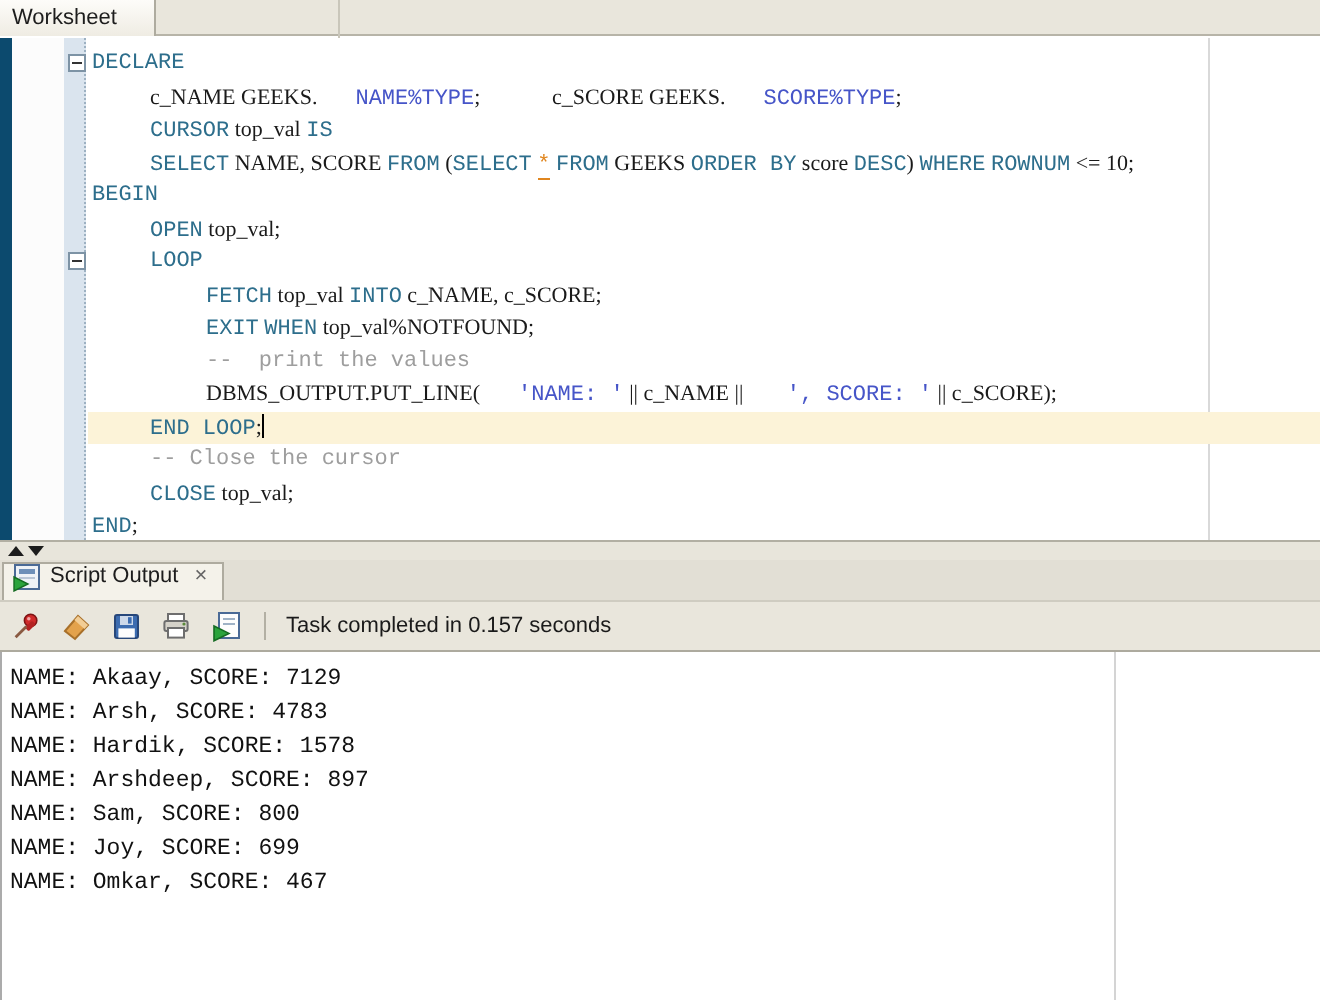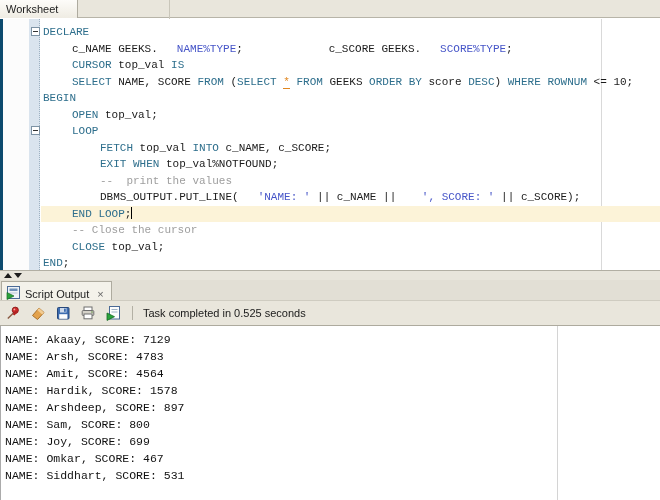--- a/index.html
+++ b/index.html
@@ -10,32 +10,32 @@
   .editor-tabs{position:absolute;top:0;left:0;width:660px;height:18px;background:#e9e6dc;
                border-bottom:1px solid #b7b4a8;box-sizing:border-box;}
   .etab{position:absolute;top:0;height:18px;line-height:18px;font-size:11px;color:#1d1d1d;
         padding:0 10px;box-sizing:border-box;white-space:nowrap;}
   .etab.active{left:0;width:78px;background:linear-gradient(#fdfcf9,#efece3);
                border-right:1px solid #aeab9f;padding-left:6px;}
   .etab.plain{left:78px;border-right:1px solid #c9c6ba;padding:16px 12px;}
 
   
   .editor{position:absolute;top:19px;left:0;width:660px;height:251px;background:#fff;
-          border-left:3px solid #0c4a6e;box-sizing:border-box;overflow:hidden;}
+          border-left:6px solid #0c4a6e;box-sizing:border-box;overflow:hidden;}
   .gutter{position:absolute;left:0;top:0;width:26px;height:100%;background:#fcfcfc;}
   .foldstrip{position:absolute;left:26px;top:0;width:11px;height:100%;background:#dae4ee;
              border-right:1px dotted #9db1c2;box-sizing:border-box;}
   .margin-guide{position:absolute;left:598px;top:0;height:100%;width:1px;background:#d9d9d9;}
   .code-lines{position:absolute;left:38px;top:5px;width:622px;
               font-family:"Liberation Mono","DejaVu Sans Mono",monospace;font-size:11px;
               line-height:16.5px;color:#1a1a1a;white-space:pre;}
   .cl{height:16.5px;overflow:visible;}
   .cl.hl{background:var(--highlight,#fcf3d8);}
   .tk-kw{color:var(--keyword,#2d6e8c);}
-  .tk-id{color:#1a1a1a;}
+  .tk-id{color:#1a1a1a;font-family:Liberation Serif, serif;}
   .tk-lit{color:var(--literal,#4655c8);padding-left:19px;}
   .tk-com{color:var(--comment,#9e9e9e);}
   .tk-warn{color:var(--warning,#e0861f);border-bottom:1px solid var(--warning,#e0861f);}
   .caret{display:inline-block;width:1px;height:12px;background:#000;vertical-align:-2px;}
   .foldbox{position:absolute;left:28px;width:9px;height:9px;background:#fff;
            border:1px solid #7d93a5;box-sizing:border-box;}
   .foldbox i{position:absolute;left:1px;right:1px;top:3px;height:1px;background:#333;}
 
   
   .splitter{position:absolute;top:270px;left:0;width:660px;height:10px;background:#e8e5db;
@@ -43,21 +43,21 @@
   .arr{position:absolute;top:2px;width:0;height:0;}
   .arr.up{left:4px;border-left:4px solid transparent;border-right:4px solid transparent;
           border-bottom:5px solid #1c1c1c;}
   .arr.down{left:14px;border-left:4px solid transparent;border-right:4px solid transparent;
             border-top:5px solid #1c1c1c;}
 
   
   .output-tabs{position:absolute;top:280px;left:0;width:660px;height:21px;background:#e2dfd5;
                border-bottom:1px solid #cfccc1;box-sizing:border-box;}
   .out-tab{position:absolute;left:1px;top:1px;height:19px;background:#f4f2ea;
-           border:1px solid #aeab9f;border-bottom:none;display:flex;align-items:flex-end;
+           border:1px solid #aeab9f;border-bottom:none;display:flex;align-items:flex-start;
            padding:0 7px 0 4px;gap:5px;font-size:11px;color:#1d1d1d;box-sizing:border-box;}
   .out-tab .close{color:#666;font-size:11px;margin-left:3px;cursor:default;}
 
   
   .output-toolbar{position:absolute;top:301px;left:0;width:660px;height:25px;background:#e9e6dc;
                   border-bottom:1px solid #adaa9e;display:flex;align-items:center;
                   padding-left:4px;gap:7px;box-sizing:border-box;}
   .tbtn{width:18px;height:17px;display:flex;align-items:center;justify-content:center;}
   .tsep{width:1px;height:14px;background:#b3b0a4;margin:0 3px;}
   .status{font-size:11px;color:#1a1a1a;}
@@ -143,21 +143,21 @@
     </span>
     <span class="tbtn">
       <svg width="16" height="16" viewBox="0 0 16 16">
         <rect x="4.5" y="1.5" width="10" height="12.5" fill="#fdfdfd" stroke="#4a6a96"></rect>
         <line x1="6.5" y1="4.5" x2="12.5" y2="4.5" stroke="#9fb2c6"></line>
         <line x1="6.5" y1="7" x2="12.5" y2="7" stroke="#9fb2c6"></line>
         <polygon points="2,8 9.5,11.7 2,15.4" fill="#2ba33c" stroke="#156b22" stroke-width="0.8"></polygon>
       </svg>
     </span>
     <span class="tsep"></span>
-    <span class="status">Task completed in 0.525 seconds</span>
+    <span class="status">Task completed in 0.157 seconds</span>
   </div>
 
   <div class="output-area">
     <div class="out-divider"></div>
-    <div class="out-lines"><div>NAME: Akaay, SCORE: 7129</div><div>NAME: Arsh, SCORE: 4783</div><div>NAME: Amit, SCORE: 4564</div><div>NAME: Hardik, SCORE: 1578</div><div>NAME: Arshdeep, SCORE: 897</div><div>NAME: Sam, SCORE: 800</div><div>NAME: Joy, SCORE: 699</div><div>NAME: Omkar, SCORE: 467</div><div>NAME: Siddhart, SCORE: 531</div></div>
+    <div class="out-lines"><div>NAME: Akaay, SCORE: 7129</div><div>NAME: Arsh, SCORE: 4783</div><div>NAME: Hardik, SCORE: 1578</div><div>NAME: Arshdeep, SCORE: 897</div><div>NAME: Sam, SCORE: 800</div><div>NAME: Joy, SCORE: 699</div><div>NAME: Omkar, SCORE: 467</div></div>
   </div>
 
 </div>
 
 </body></html>

